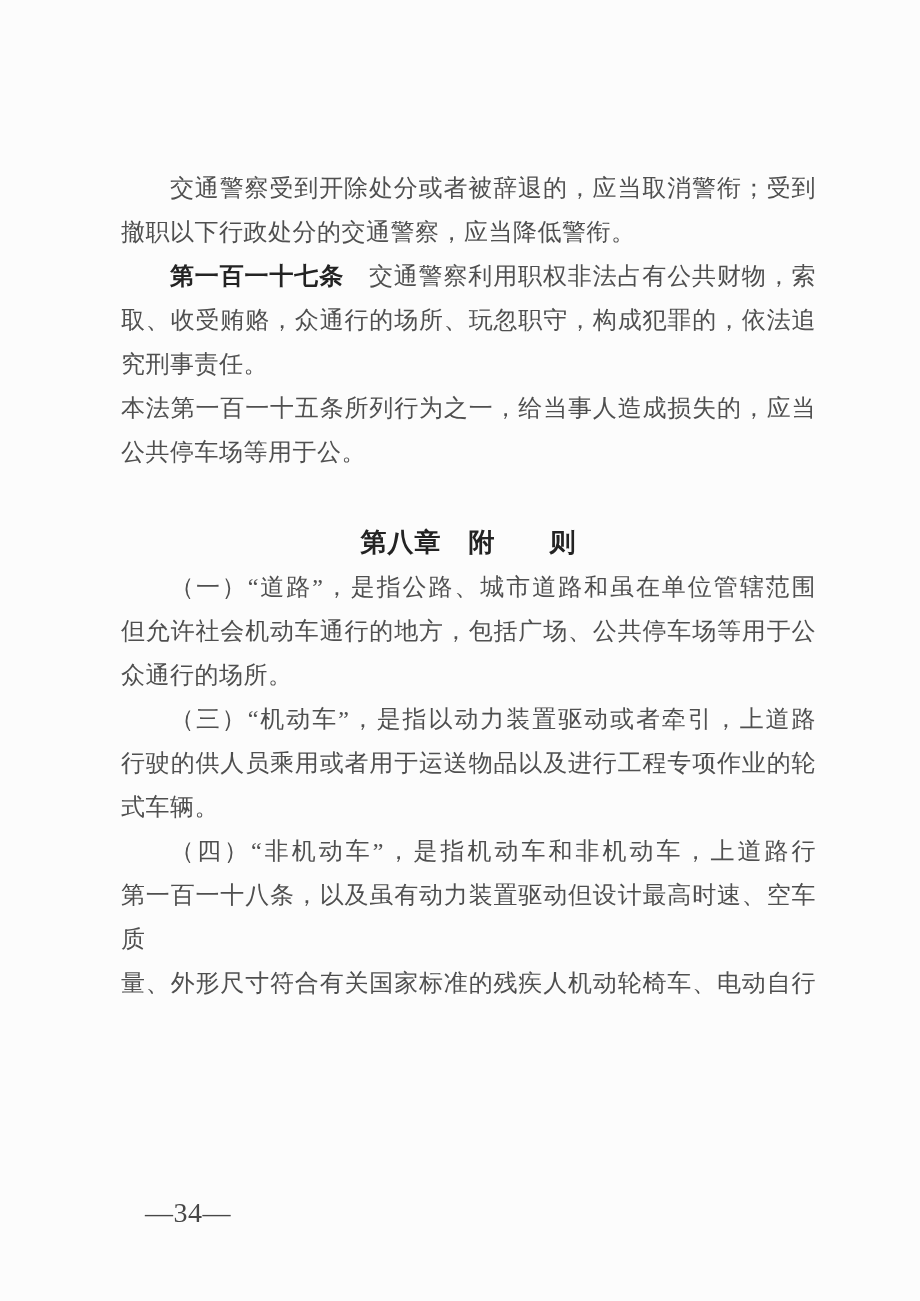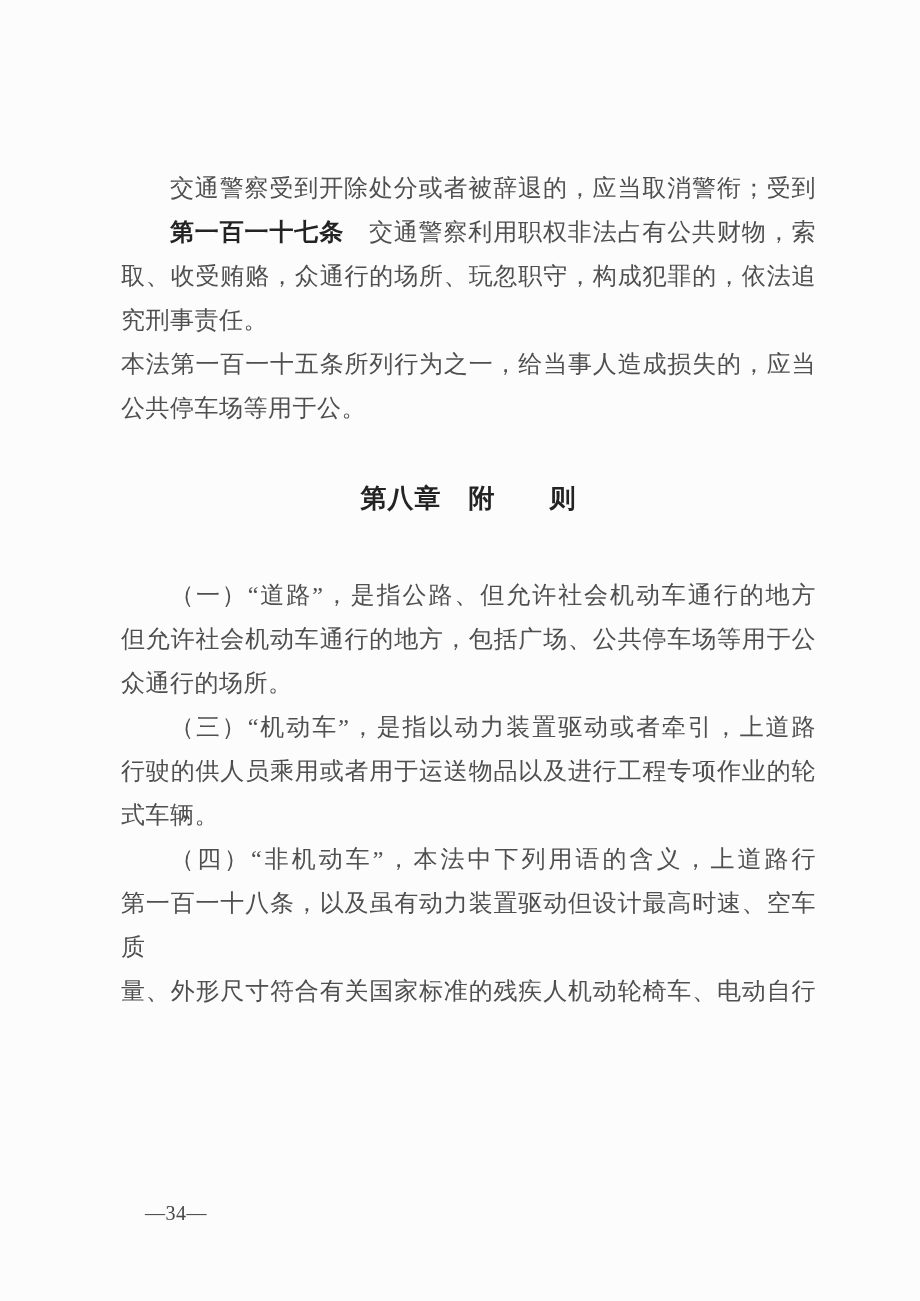--- a/index.html
+++ b/index.html
@@ -39,55 +39,55 @@
     padding-left: 49px;
   }
   .term {
     font-family: Liberation Serif, serif;
     font-weight: 700;
     color: var(--bold-color, #222222);
   }
   .heading {
     line-height: 44px;
     margin-top: 46px;
-    margin-bottom: 52px;
     font-size: 26px;
     text-align: left;
     text-align-last: center;
     font-family: "Liberation Sans", "DejaVu Sans", sans-serif;
     font-weight: 700;
     color: var(--bold-color, #222222);
     letter-spacing: 1px;
   }
   .footer {
     position: absolute;
     left: 145px;
     top: 1198px;
-    font-size: 20px;
+    font-size: 28px;
     line-height: 30px;
     color: var(--footer-color, #474747);
     letter-spacing: 0.5px;
   }
 </style>
 </head>
 <body>
 
 <div class="page">
   <div class="text-block" id="text-block">
       <div class="line indent fill"><span class="body-text">交通警察受到开除处分或者被辞退的，应当取消警衔；受到</span></div>
+      <div class="line"><span class="body-text">撤职以下行政处分的交通警察，应当降低警衔。</span></div>
       <div class="line indent fill"><span class="term">第一百一十七条</span><span class="body-text">　交通警察利用职权非法占有公共财物，索</span></div>
       <div class="line fill"><span class="body-text">取、收受贿赂，众通行的场所、玩忽职守，构成犯罪的，依法追</span></div>
       <div class="line"><span class="body-text">究刑事责任。</span></div>
       <div class="line fill"><span class="body-text">本法第一百一十五条所列行为之一，给当事人造成损失的，应当</span></div>
       <div class="line"><span class="body-text">公共停车场等用于公。</span></div>
       <div class="heading"><span class="term">第八章　附　　则</span></div>
-      <div class="line indent fill"><span class="body-text">（一）“道路”，是指公路、但允许社会机动车通行的地方</span></div>
+      <div class="line indent fill"><span class="body-text">（一）“道路”，是指公路、城市道路和虽在单位管辖范围</span></div>
       <div class="line fill"><span class="body-text">但允许社会机动车通行的地方，包括广场、公共停车场等用于公</span></div>
       <div class="line"><span class="body-text">众通行的场所。</span></div>
       <div class="line indent fill"><span class="body-text">（三）“机动车”，是指以动力装置驱动或者牵引，上道路</span></div>
       <div class="line fill"><span class="body-text">行驶的供人员乘用或者用于运送物品以及进行工程专项作业的轮</span></div>
       <div class="line"><span class="body-text">式车辆。</span></div>
-      <div class="line indent fill"><span class="body-text">（四）“非机动车”，本法中下列用语的含义，上道路行</span></div>
+      <div class="line indent fill"><span class="body-text">（四）“非机动车”，是指机动车和非机动车，上道路行</span></div>
       <div class="line fill"><span class="body-text">第一百一十八条，以及虽有动力装置驱动但设计最高时速、空车质</span></div>
       <div class="line fill"><span class="body-text">量、外形尺寸符合有关国家标准的残疾人机动轮椅车、电动自行</span></div>
     </div>
   <div class="footer">—34—</div>
 </div>
 
 </body></html>

